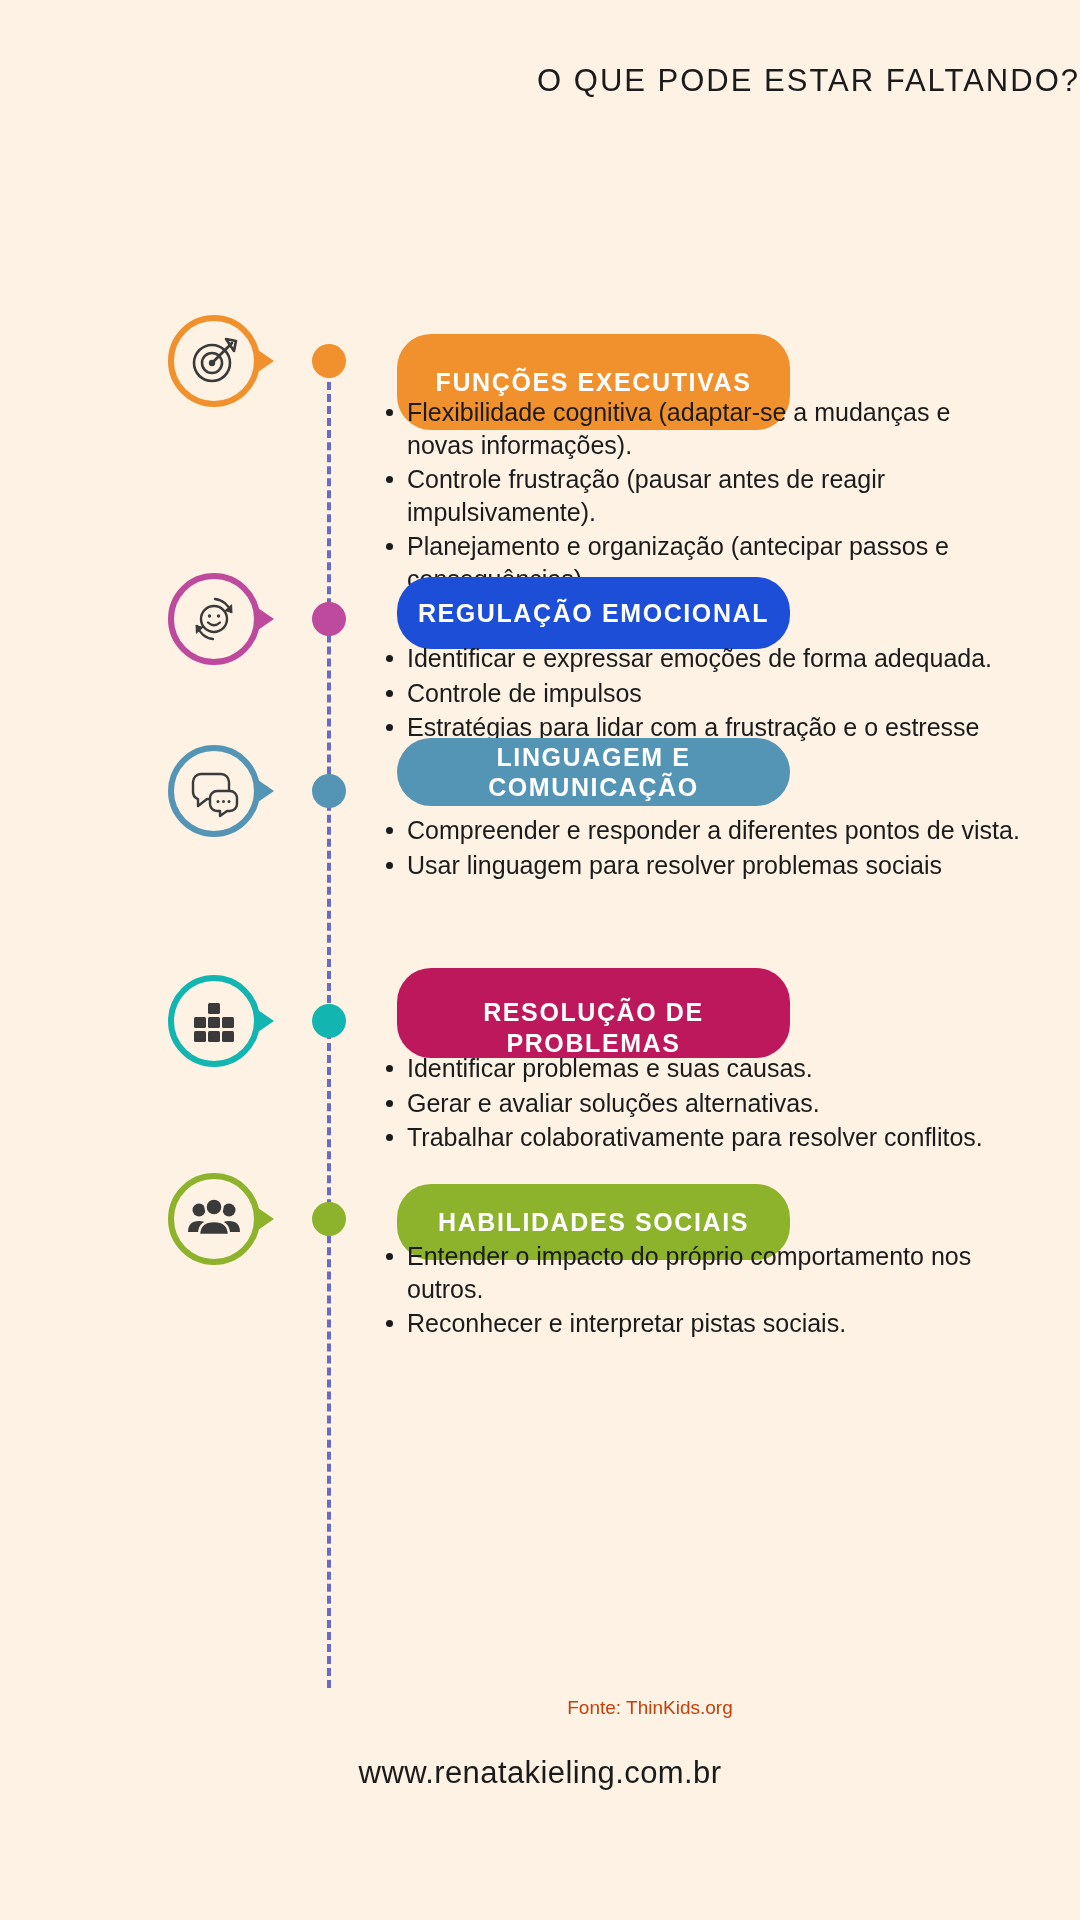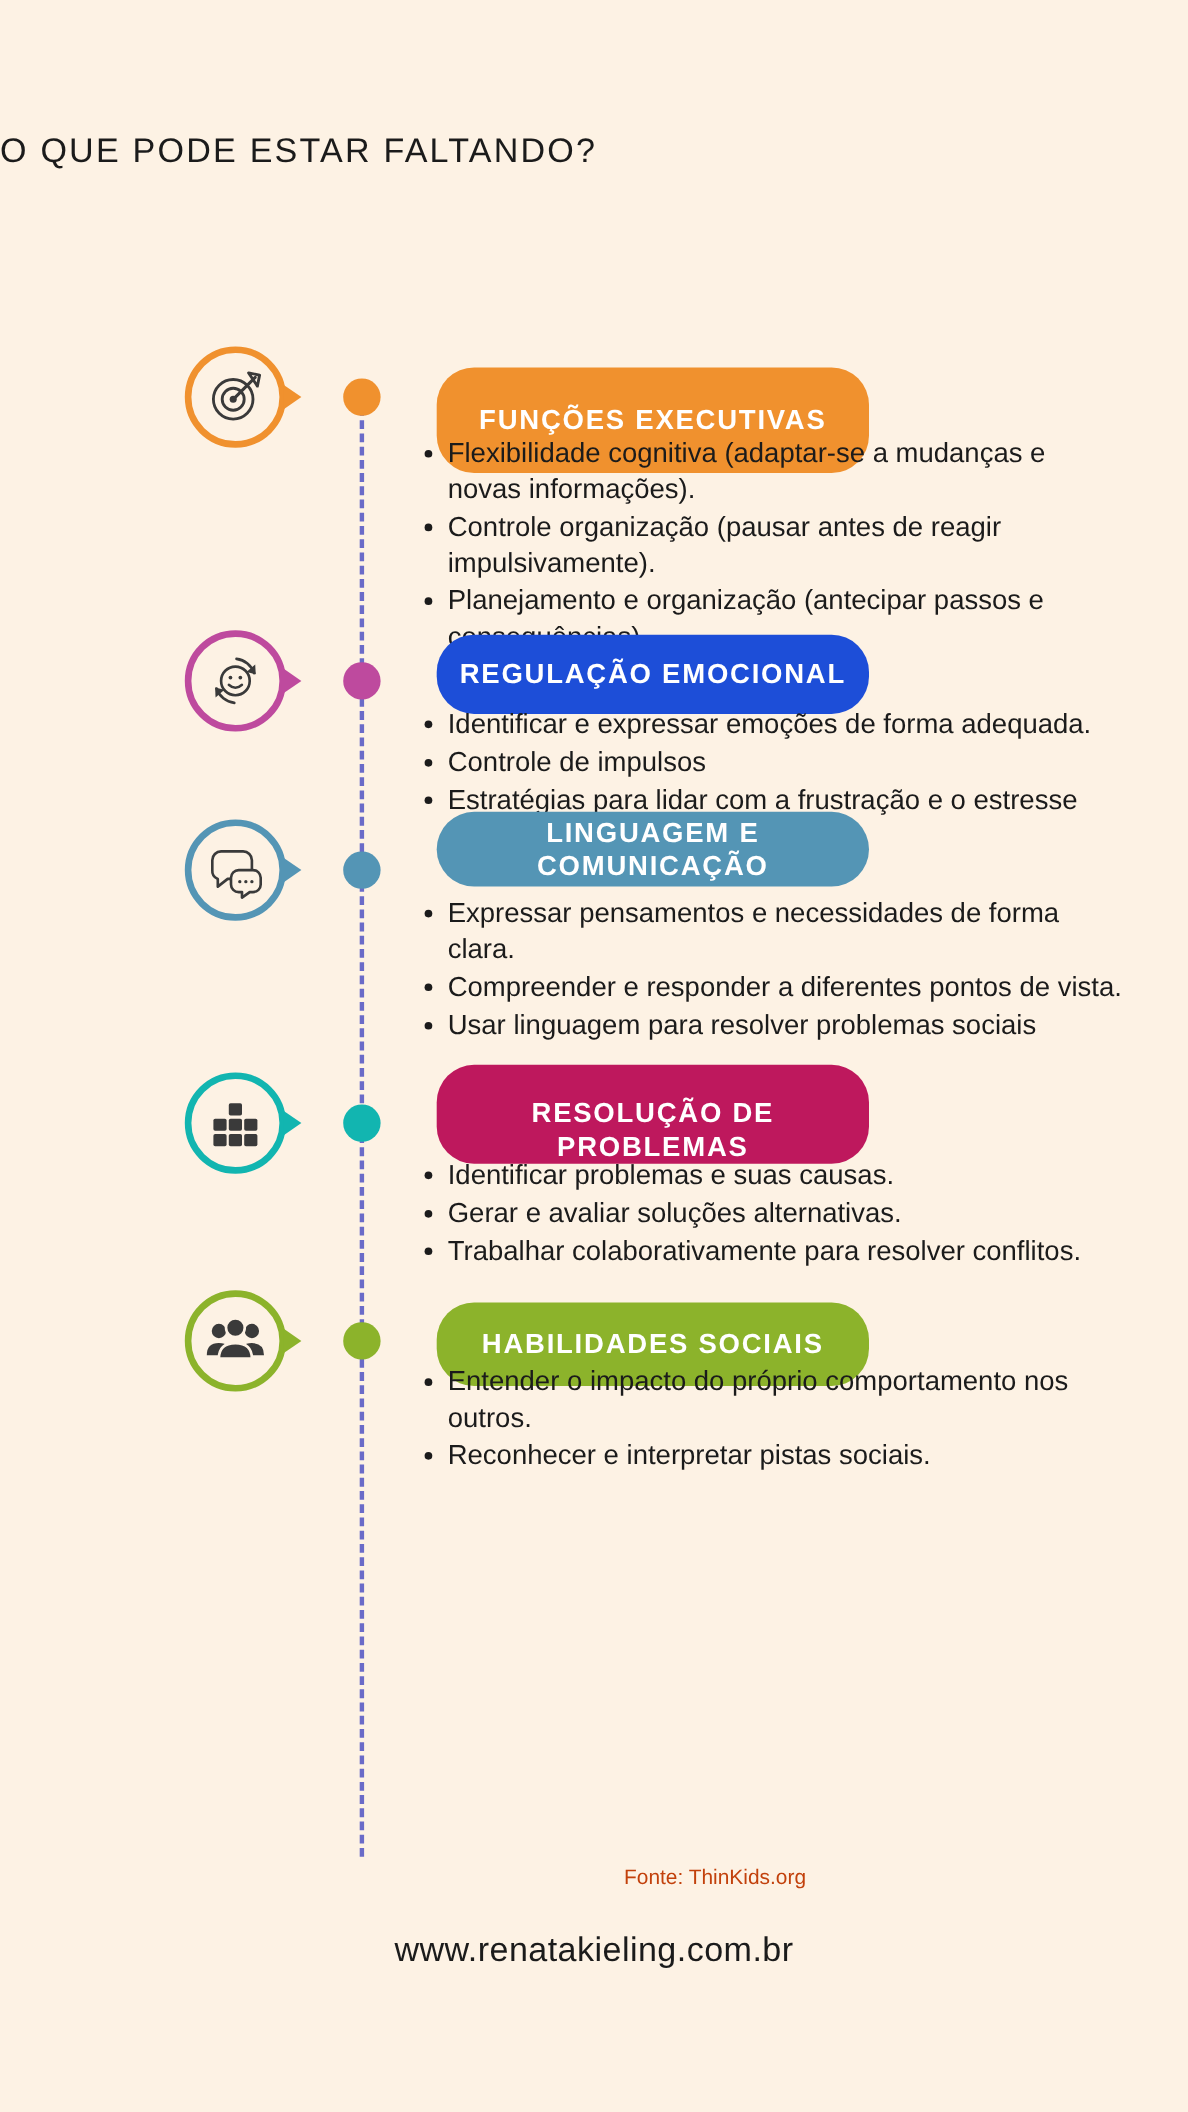--- a/index.html
+++ b/index.html
@@ -14,22 +14,22 @@
   .page {
     position: relative;
     width: 1080px;
     height: 1920px;
     background: #FDF2E4;
     overflow: hidden;
   }
 
   
   .header {
-    padding-top: 120px;
-    text-align: left;
+    padding-top: 64px;
+    text-align: right;
   }
   .eyebrow {
     font-size: 31px;
     letter-spacing: 2.0px;
     color: #1B1B1B;
     font-weight: 400;
     line-height: 1.1;
   }
   .main-title {
     margin-top: 14px;
@@ -184,21 +184,21 @@
             </span>
     </div>
     <div class="nub" style="top:20px; left:258px; border-left-color:#F0912E;"></div>
     <div class="dot" style="top:14px; background:#F0912E;"></div>
     <div class="pill" style="top:4px; height:96px; background:#F0912E;">
       <span class="pill-label">FUNÇÕES EXECUTIVAS</span>
     </div>
     <div class="bullets" style="top:66px;">
       <ul>
               <li>Flexibilidade cognitiva (adaptar-se a mudanças e novas informações).</li>
-              <li>Controle organização (pausar antes de reagir impulsivamente).</li>
+              <li>Controle frustração (pausar antes de reagir impulsivamente).</li>
               <li>Planejamento e organização (antecipar passos e consequências).</li>
             </ul>
     </div>
   </div>
         <div class="section">
     <div class="icon-circle" style="top:243px; border:6px solid #BE4A9E;">
       <span>
               <svg width="58" height="58" viewBox="0 0 58 58">
         <circle cx="29" cy="29" r="13" fill="none" stroke="#3A3A3A" stroke-width="2.4"></circle>
         <circle cx="24.5" cy="26" r="1.7" fill="#3A3A3A"></circle>
@@ -236,21 +236,20 @@
       </svg>
             </span>
     </div>
     <div class="nub" style="top:450px; left:258px; border-left-color:#5495B5;"></div>
     <div class="dot" style="top:444px; background:#5495B5;"></div>
     <div class="pill" style="top:408px; height:68px; background:#5495B5;">
       <span class="pill-label">LINGUAGEM E COMUNICAÇÃO</span>
     </div>
     <div class="bullets" style="top:484px;">
       <ul>
-              <li>Expressar pensamentos e necessidades de forma clara.</li>
               <li>Compreender e responder a diferentes pontos de vista.</li>
               <li>Usar linguagem para resolver problemas sociais</li>
             </ul>
     </div>
   </div>
         <div class="section">
     <div class="icon-circle" style="top:645px; border:6px solid #12B5B0;">
       <span>
               <svg width="52" height="52" viewBox="0 0 52 52">
         <rect x="20" y="8" width="12" height="11" rx="1.6" fill="#3A3A3A"></rect>

